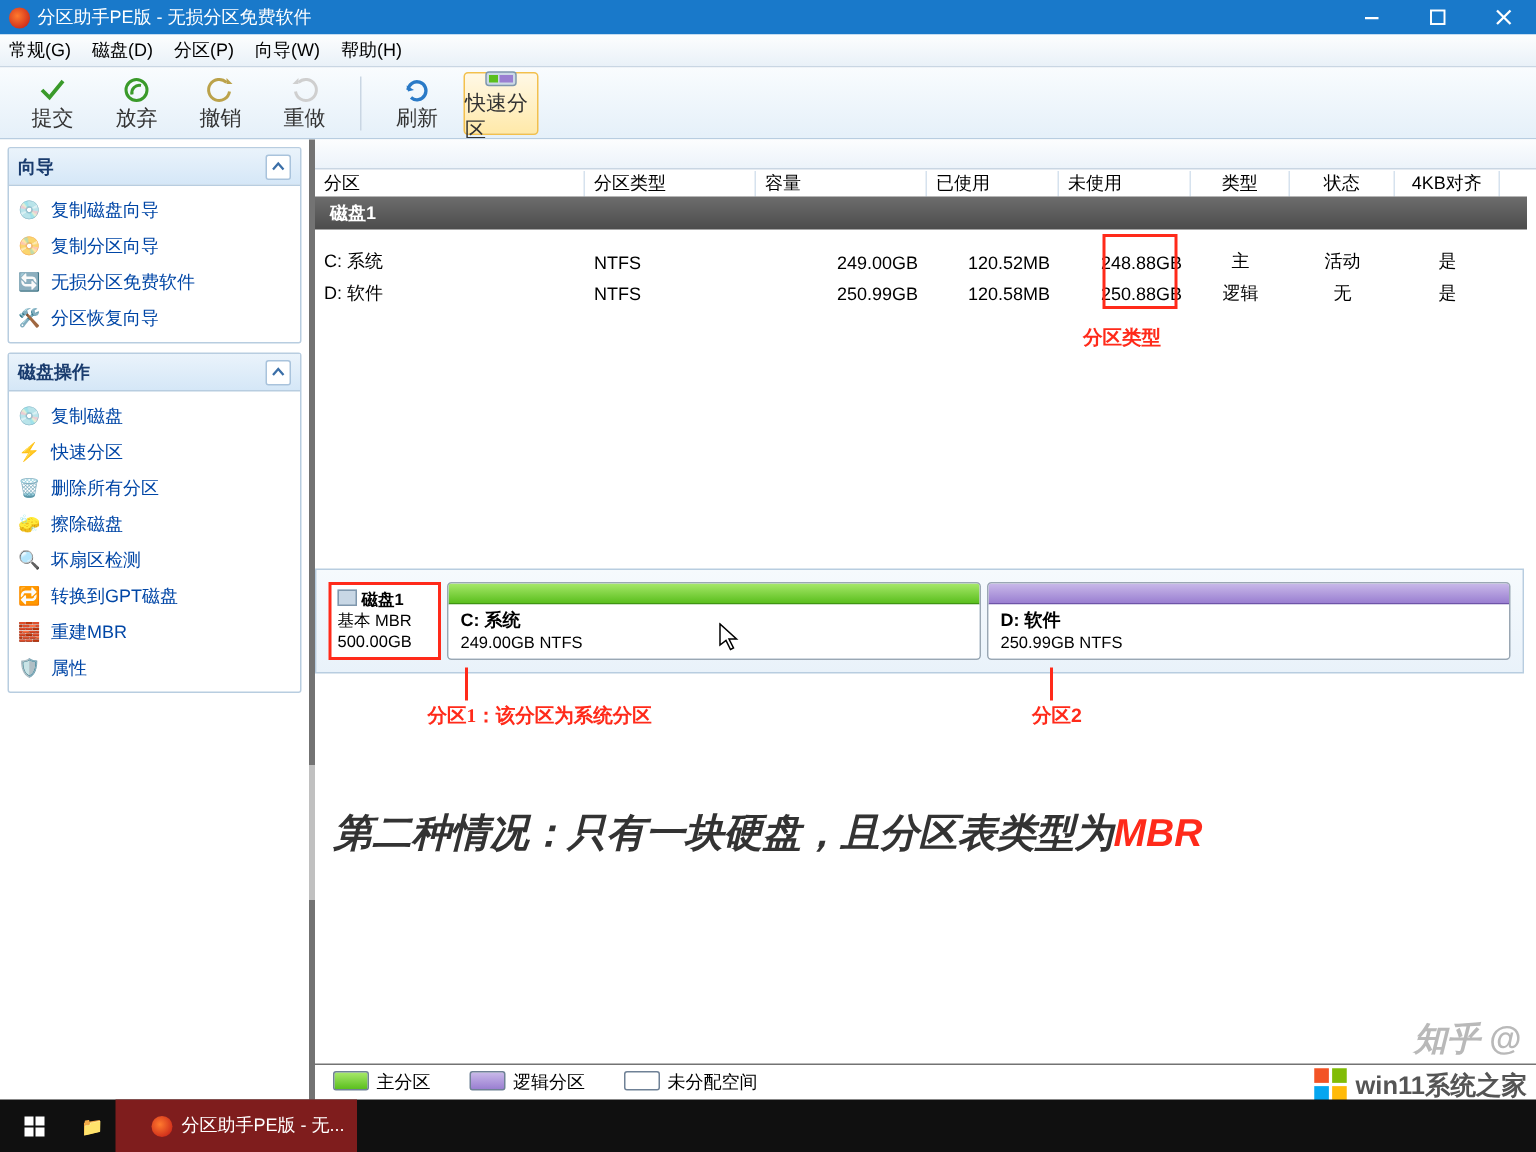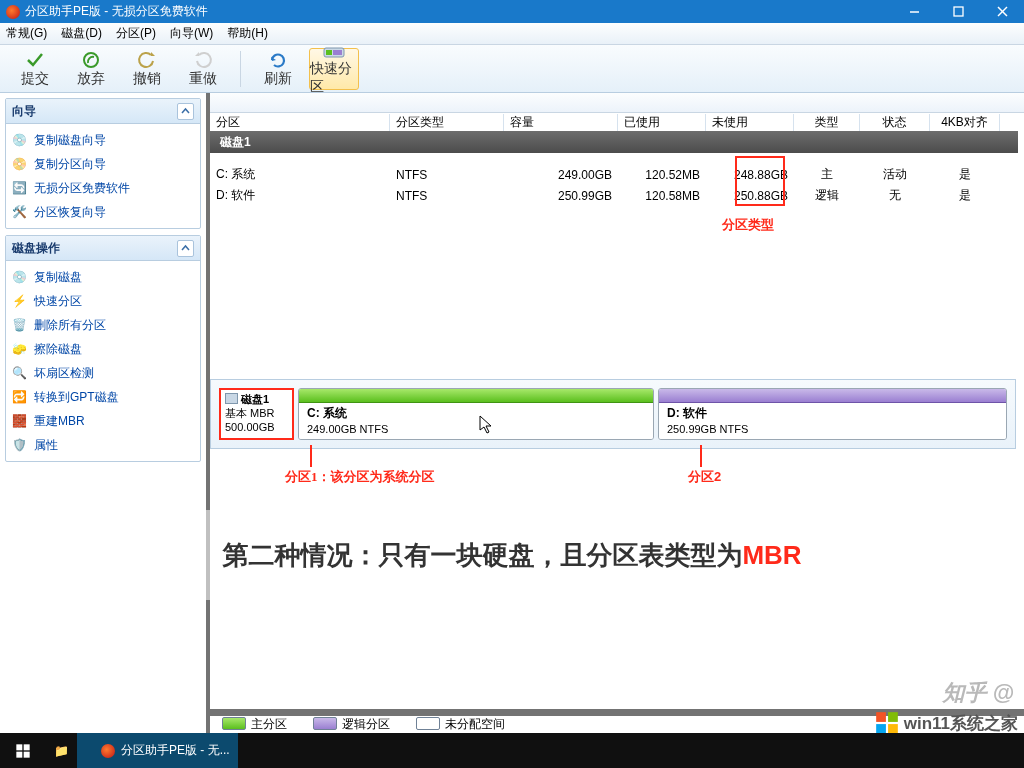--- a/index.html
+++ b/index.html
@@ -54,37 +54,37 @@
 .disk-brick { width: 75px; border: 2px solid #ff2a1a; background: #fff; padding: 3px 4px; font-size: 11px; line-height: 1.25; }
 .disk-brick .dic { display:inline-block; width:13px; height:11px; background:#c8d7e5; border:1px solid #7f97ad; margin-right:3px; vertical-align:-1px;}
 .part-block { flex: 1; border: 1px solid #9aa7b3; border-radius: 3px; overflow: hidden; display: flex; flex-direction: column; }
 .part-block .bar { height: 14px; }
 .part-block.green .bar { background: linear-gradient(#a7e86a, #5bbf1e); border-bottom:1px solid #3f9412;}
 .part-block.purple .bar { background: linear-gradient(#c9b9e9, #9a7fd1); border-bottom:1px solid #6e54a8;}
 .part-block .info { padding: 3px 8px; font-size: 11px; line-height: 1.3; background:#fff; flex:1;}
 .part-block .info b { font-size: 12px; }
 
 
-.legend { position: absolute; bottom: 0; left: 0; right:0; height: 24px; border-top: 7px solid #737373; display: flex; align-items: center; gap: 26px; padding-left: 12px; font-size: 12px; background:#fff;}
+.legend { position: absolute; bottom: 0; left: 0; right:0; height: 24px; border-top: 1px solid #737373; display: flex; align-items: center; gap: 26px; padding-left: 12px; font-size: 12px; background:#fff;}
 .legend .sw { display:inline-block; width: 24px; height: 13px; border: 1px solid #6f8196; border-radius: 2px; margin-right: 5px; vertical-align: -2px; }
 .sw.green{background:linear-gradient(#a7e86a,#5bbf1e);}
 .sw.purple{background:linear-gradient(#c9b9e9,#9a7fd1);}
 .sw.white{background:#fff;}
 
 
-.banner { position: absolute; left: 0; right: 0; top: 510px; height: 90px; background: rgba(255,255,255,0.55); display: flex; align-items: center; justify-content: center; font-size: 26px; font-weight: bold; color: #333; }
+.banner { position: absolute; left: 0; right: 0; top: 510px; height: 90px; background: rgba(255,255,255,0.55); display: flex; align-items: center; justify-content: center; font-size: 26px; font-style: italic; font-weight: bold; color: #333; }
 .banner .mbr { color: #ff2a1a; }
 
 
 .cursor { position: absolute; left: 479px; top: 415px; }
 
 
 .taskbar { position: absolute; left:0; right:0; bottom:0; height: 35px; background: #101010; display: flex; align-items: center; }
 .task-item { height: 35px; display: flex; align-items: center; padding: 0 8px; color: #fff; font-size: 12px; gap:6px;}
-.task-item.active { background: #0c4a6e; padding-left: 24px; }
+.task-item.active { background: #7f1d1d; padding-left: 24px; }
 .start-btn { width:46px; justify-content:center;}
 .start-btn svg{fill:#fff;}
 
 
 .wm1 { position: absolute; right: 10px; bottom: 60px; font-size: 22px; color: #b9b9b9; font-style: italic; font-weight: bold; text-shadow:0 0 2px #fff;}
 .wm2 { position: absolute; right: 6px; bottom: 32px; font-size: 17px; color: #555; font-weight: bold; display:flex; align-items:center; gap:4px;}
 .wm2 .logo { width:26px; height:26px; }
 .wm3 { position:absolute; right:10px; bottom:16px; font-size:10px; color:#999;}
 
 

